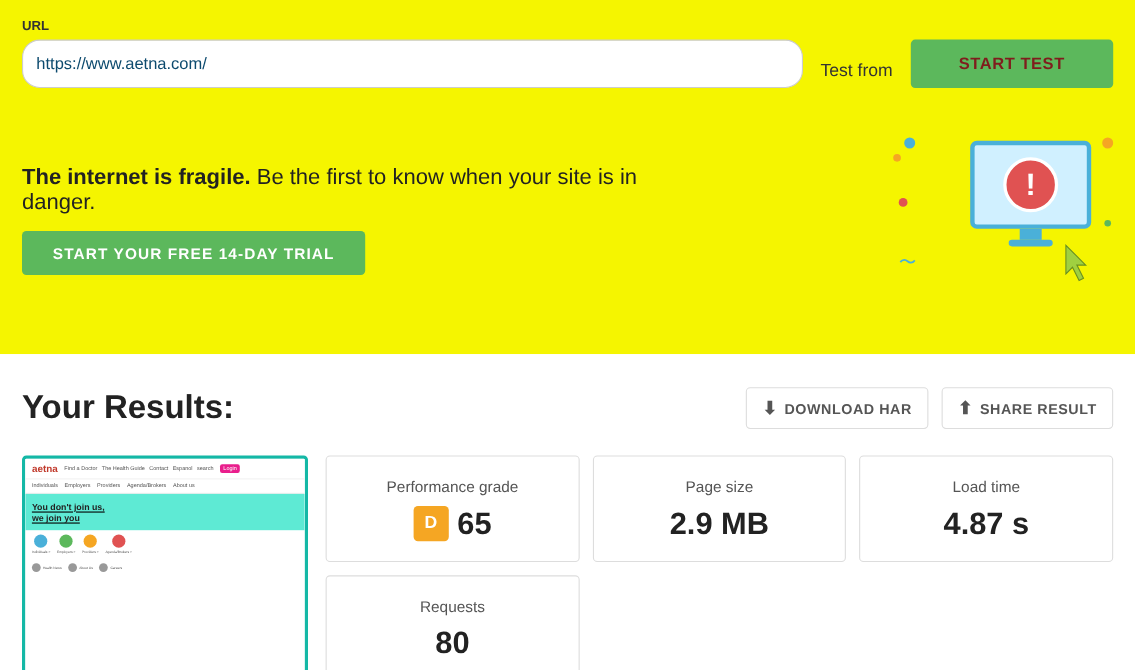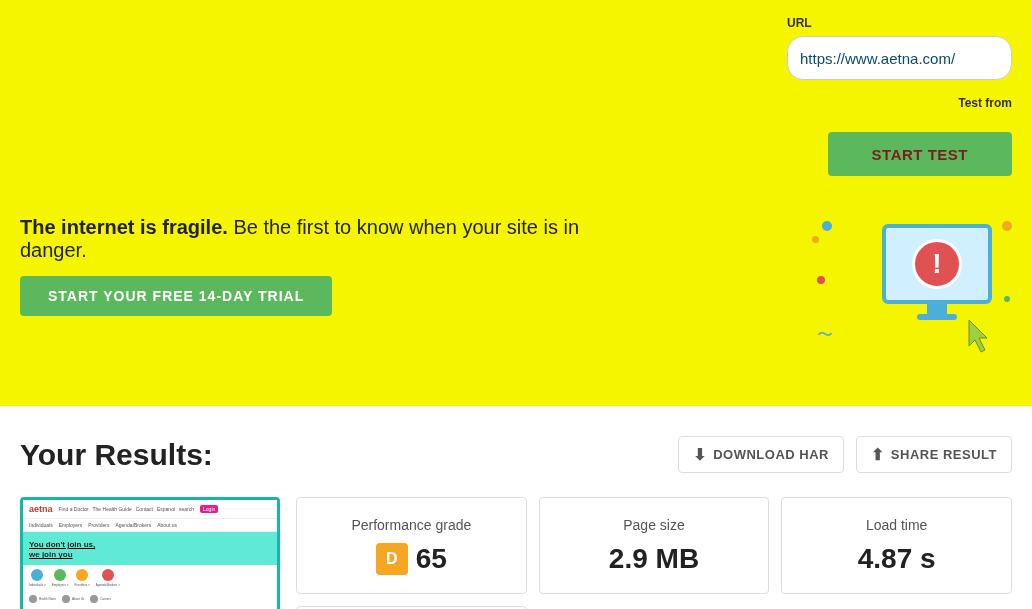--- a/index.html
+++ b/index.html
@@ -5,21 +5,20 @@
     * { box-sizing: border-box; margin: 0; padding: 0; }
     body { font-family: Arial, sans-serif; background: #fff; }
 
     
     .top-bar {
       background: #f5f500;
       padding: 16px 20px 20px 20px;
       display: flex;
       align-items: flex-end;
       gap: 16px;
-      flex-direction: column;
     }
     .url-group {
       display: flex;
       flex-direction: column;
       flex: 1;
     }
     .url-group label {
       font-size: 12px;
       font-weight: bold;
       color: #333;
@@ -34,22 +33,22 @@
       color: #0c4a6e;
       background: #fff;
       outline: none;
       width: 100%;
     }
     .test-from-group {
       display: flex;
       flex-direction: column;
     }
     .test-from-group label {
-      font-size: 12px;
-      font-weight: bold;
+      font-size: 16px;
+      font-weight: normal;
       color: #333;
       margin-bottom: 6px;
     }
     .location-select {
       height: 44px;
       border: 1px solid #ccc;
       border-radius: 4px;
       padding: 0 12px;
       font-size: 14px;
       color: #333;
@@ -68,23 +67,23 @@
       font-size: 15px;
       font-weight: bold;
       letter-spacing: 0.5px;
       cursor: pointer;
       white-space: nowrap;
     }
 
     
     .banner {
       background: #f5f500;
-      padding: 20px 20px 30px 20px;
-      display: flex;
-      align-items: flex-start;
+      padding: 20px 20px 42px 20px;
+      display: flex;
+      align-items: center;
       justify-content: space-between;
     }
     .banner-text {
       font-size: 20px;
       color: #222;
       max-width: 600px;
     }
     .banner-text strong { font-weight: 900; }
     .banner-cta {
       margin-top: 14px;

